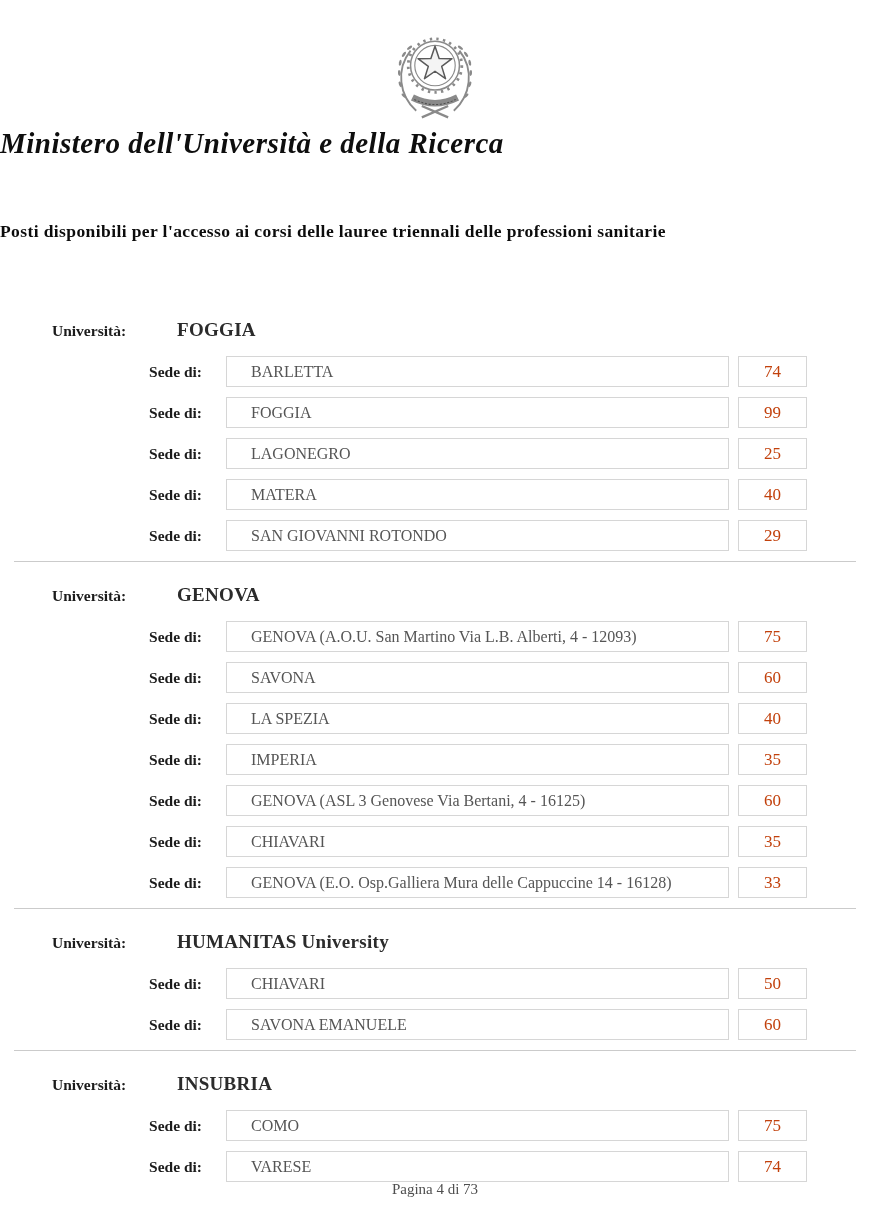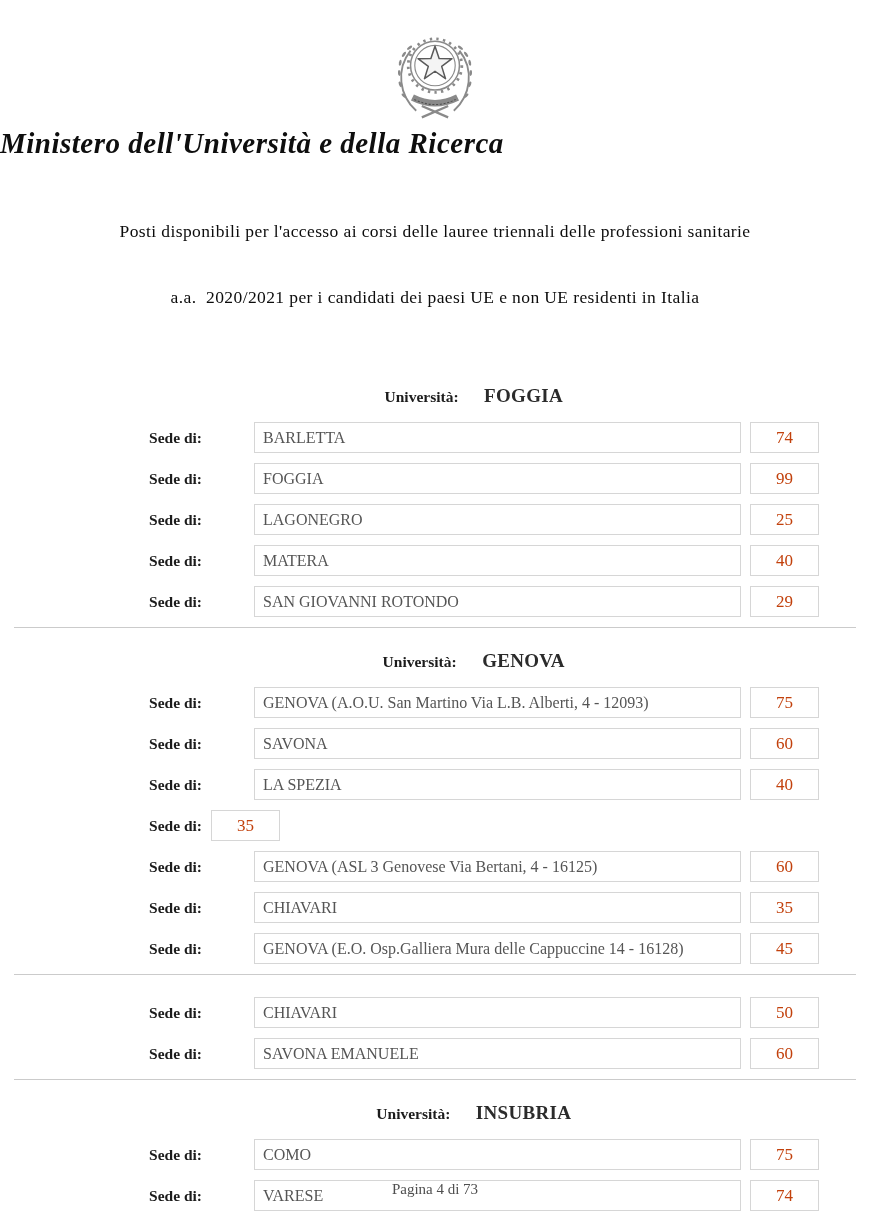--- a/index.html
+++ b/index.html
@@ -24,34 +24,33 @@
     font-family: "Liberation Serif", serif;
     font-style: italic;
     font-weight: bold;
     font-size: 29px;
     line-height: 34px;
     color: #0e0e0e;
     letter-spacing: 0.5px;
   }
   .main-heading {
     margin-top: 16px;
-    text-align: center;
-    font-weight: normal;
+    text-align: left;
+    font-weight: bold;
     font-size: 17.5px;
     line-height: 22px;
     color: #0c0c0c;
     letter-spacing: 0.4px;
     white-space: pre-wrap;
   }
   .sections { margin-top: 33px; }
   .section-header {
     margin-left: 52px;
     height: 24px;
     white-space: nowrap;
-    text-align: center;
   }
   .u-label {
     display: inline-block;
     width: 125px;
     font-weight: bold;
     font-size: 15.5px;
     color: #1c1c1c;
     vertical-align: baseline;
   }
   .u-name {
@@ -69,28 +68,28 @@
   }
   .sede-label {
     width: 202px;
     text-align: right;
     font-weight: bold;
     font-size: 15.5px;
     color: #1c1c1c;
     flex: 0 0 auto;
   }
   .sede-box {
-    margin-left: 52px;
+    margin-left: 24px;
     width: 477px;
     height: 29px;
     border: 1px solid #d6d6d6;
     font-size: 16px;
     color: #555555;
     line-height: 29px;
-    padding-left: 8px;
+    padding-left: 24px;
     white-space: nowrap;
     overflow: hidden;
     flex: 0 0 auto;
   }
   .posti-box {
     margin-left: 9px;
     width: 67px;
     height: 29px;
     border: 1px solid #d6d6d6;
     font-size: 17px;
@@ -145,21 +144,20 @@
     <polygon points="50,19.5 54.4,32.4 68.1,32.6 57.1,40.8 61.2,53.9 50,46 38.8,53.9 42.9,40.8 31.9,32.6 45.6,32.4" fill="#f4f4f4" stroke="#5a5a5a" stroke-width="1.6" stroke-linejoin="round"></polygon>
     <path d="M26,74 Q50,86 74,74" stroke="#8a8a8a" stroke-width="7" fill="none"></path>
     <path d="M28,76 Q50,87 72,76" stroke="#4f4f4f" stroke-width="1.1" fill="none" stroke-dasharray="2.2 1.8"></path>
     <path d="M36,95 L64,83 M36,83 L64,95" stroke="#8a8a8a" stroke-width="2.5" fill="none"></path>
   </svg>
 
   <div class="ministry-title">Ministero dell'Università e della Ricerca</div>
 
   <div class="main-heading">
     <div>Posti disponibili per l'accesso ai corsi delle lauree triennali delle professioni sanitarie</div>
-    <div>a.a.  2020/2021 per i candidati dei paesi UE e non UE residenti in Italia</div>
   </div>
 
   <div class="sections">
   <section>
     <div class="section-header">
       <span class="u-label">Università:</span><span class="u-name">FOGGIA</span>
     </div>
     <div class="rows">
   <div class="row">
     <div class="sede-label">Sede di:</div>
@@ -212,45 +210,49 @@
   </div>
 
   <div class="row">
     <div class="sede-label">Sede di:</div>
     <div class="sede-box"><span>LA SPEZIA</span></div>
     <div class="posti-box"><span>40</span></div>
   </div>
 
   <div class="row">
     <div class="sede-label">Sede di:</div>
+    <div class="sede-box"><span>IMPERIA</span></div>
     <div class="posti-box"><span>35</span></div>
   </div>
 
   <div class="row">
     <div class="sede-label">Sede di:</div>
     <div class="sede-box"><span>GENOVA (ASL 3 Genovese Via Bertani, 4 - 16125)</span></div>
     <div class="posti-box"><span>60</span></div>
   </div>
 
   <div class="row">
     <div class="sede-label">Sede di:</div>
     <div class="sede-box"><span>CHIAVARI</span></div>
     <div class="posti-box"><span>35</span></div>
   </div>
 
   <div class="row">
     <div class="sede-label">Sede di:</div>
     <div class="sede-box"><span>GENOVA (E.O. Osp.Galliera Mura delle Cappuccine 14 - 16128)</span></div>
-    <div class="posti-box"><span>45</span></div>
+    <div class="posti-box"><span>33</span></div>
   </div>
 </div>
     <hr class="divider">
   </section>
 
   <section>
+    <div class="section-header">
+      <span class="u-label">Università:</span><span class="u-name">HUMANITAS University</span>
+    </div>
     <div class="rows">
   <div class="row">
     <div class="sede-label">Sede di:</div>
     <div class="sede-box"><span>CHIAVARI</span></div>
     <div class="posti-box"><span>50</span></div>
   </div>
 
   <div class="row">
     <div class="sede-label">Sede di:</div>
     <div class="sede-box"><span>SAVONA EMANUELE</span></div>

